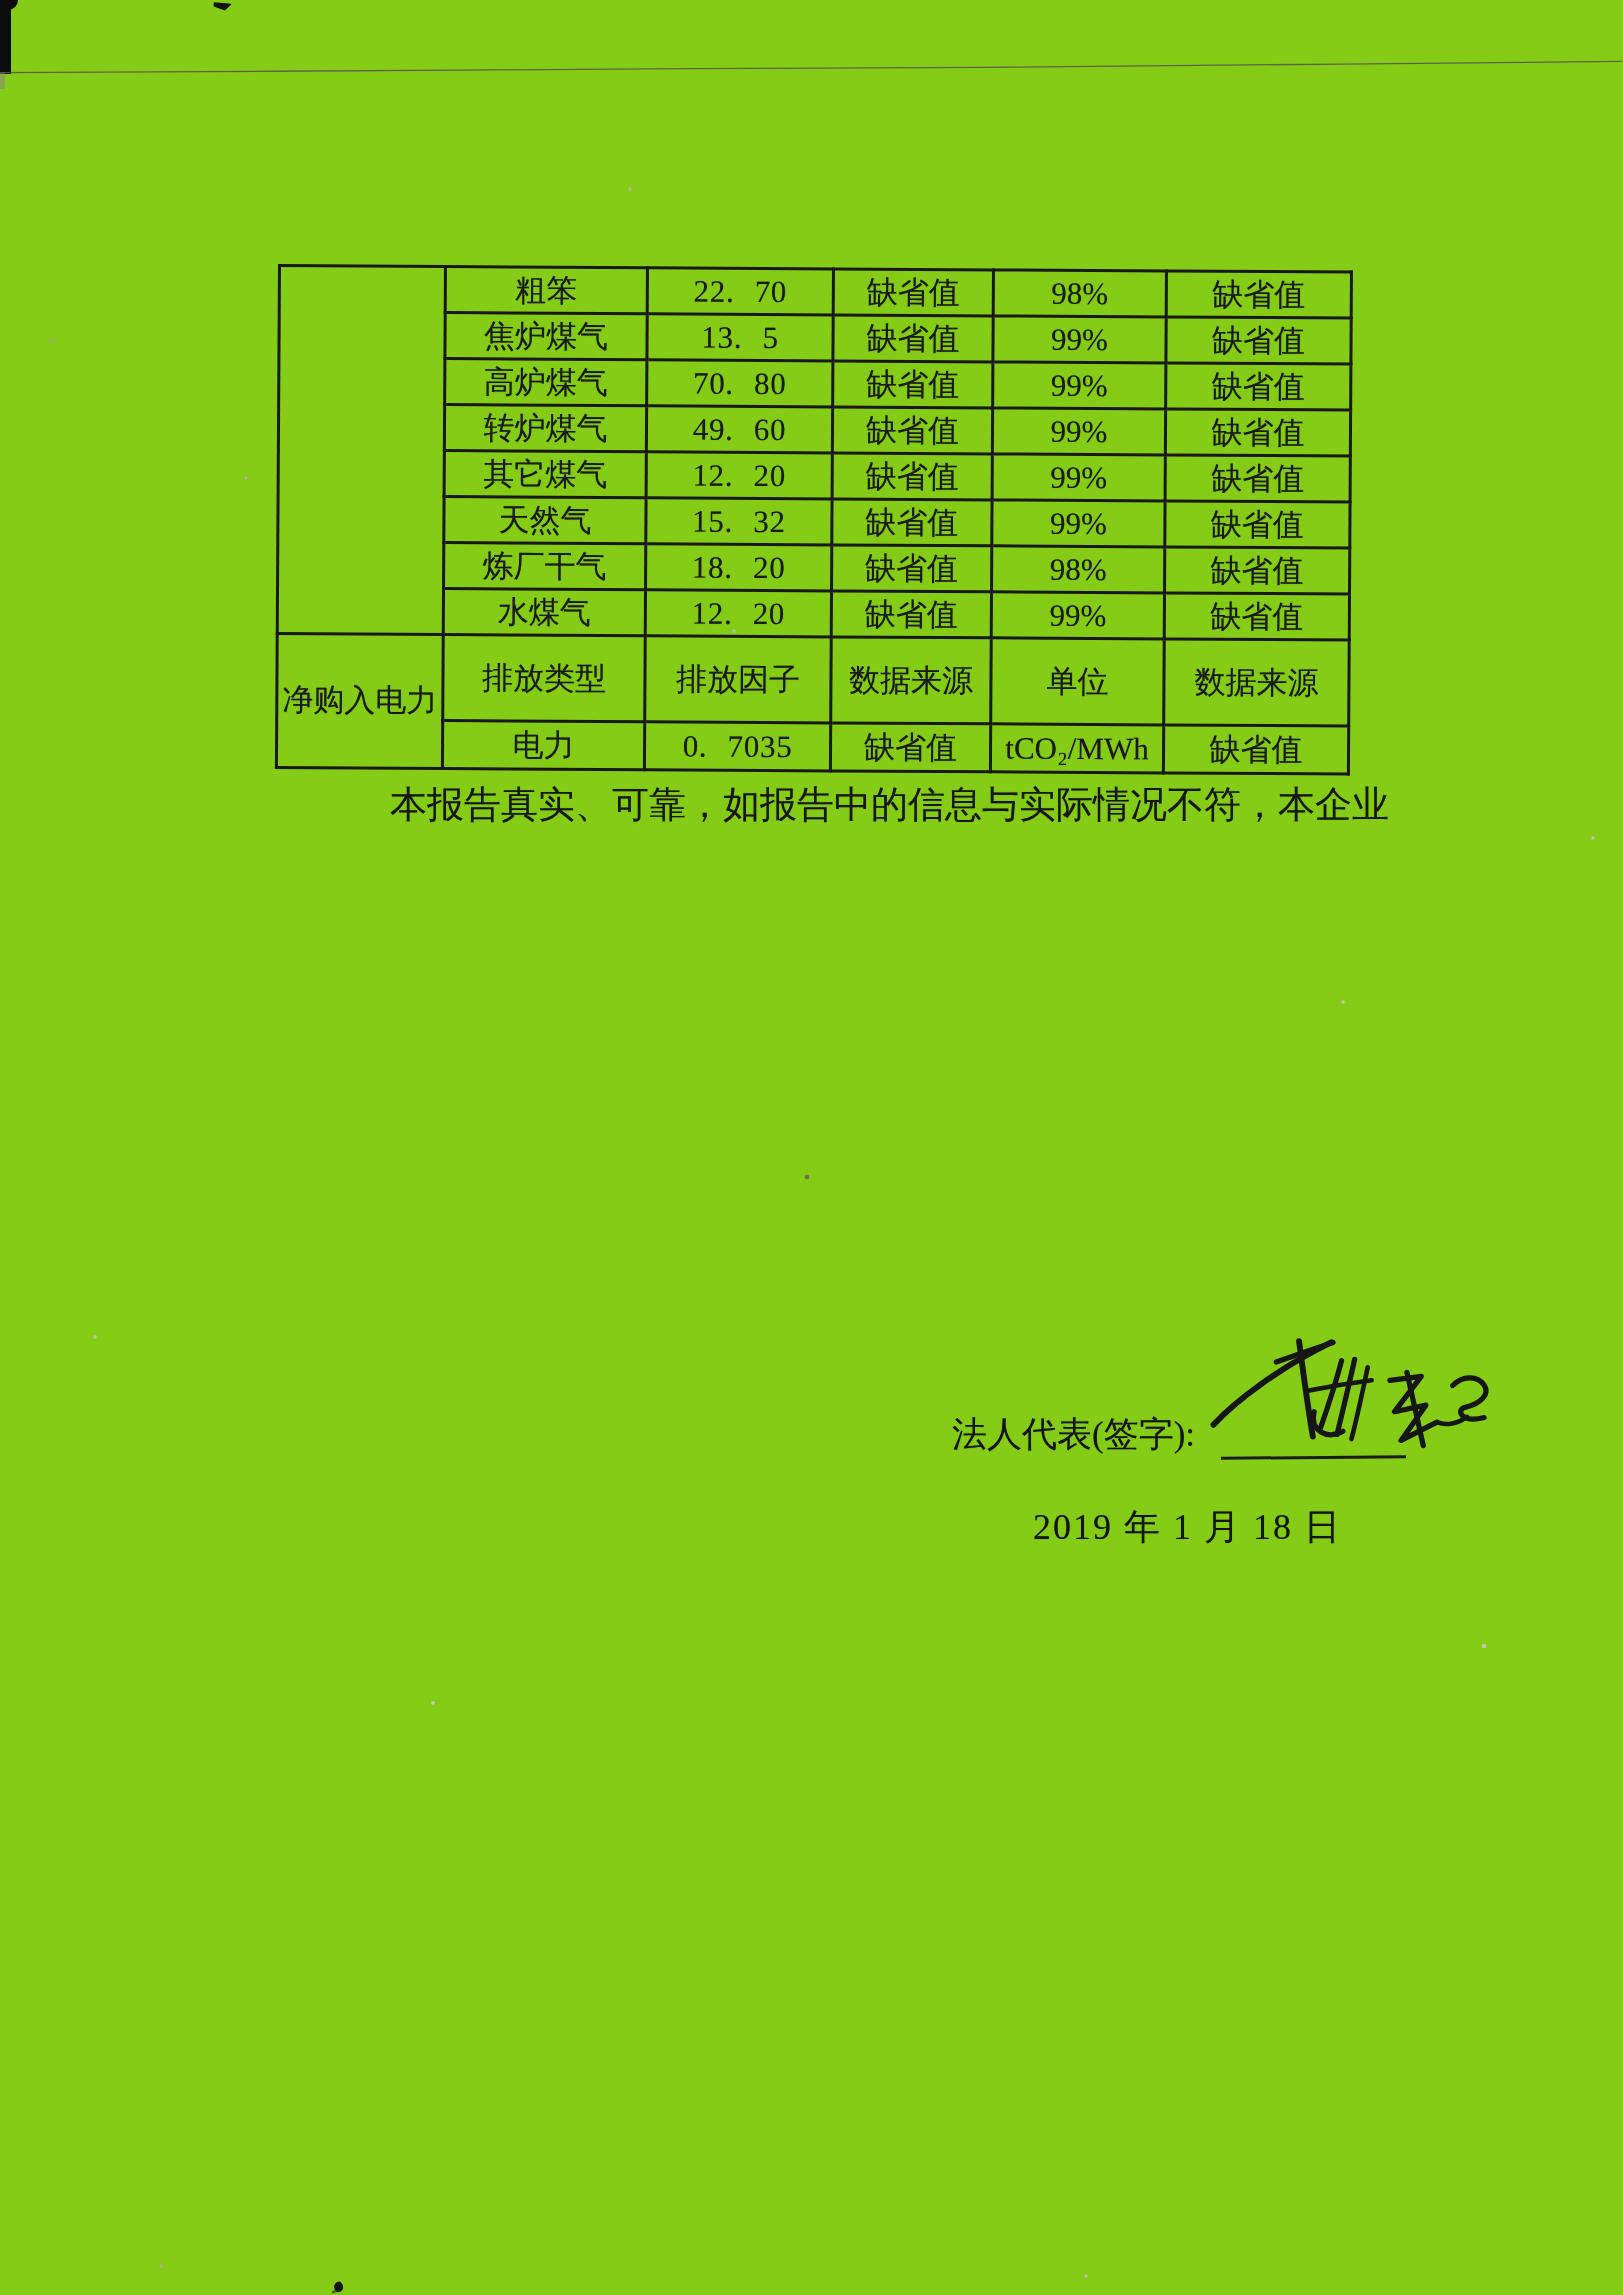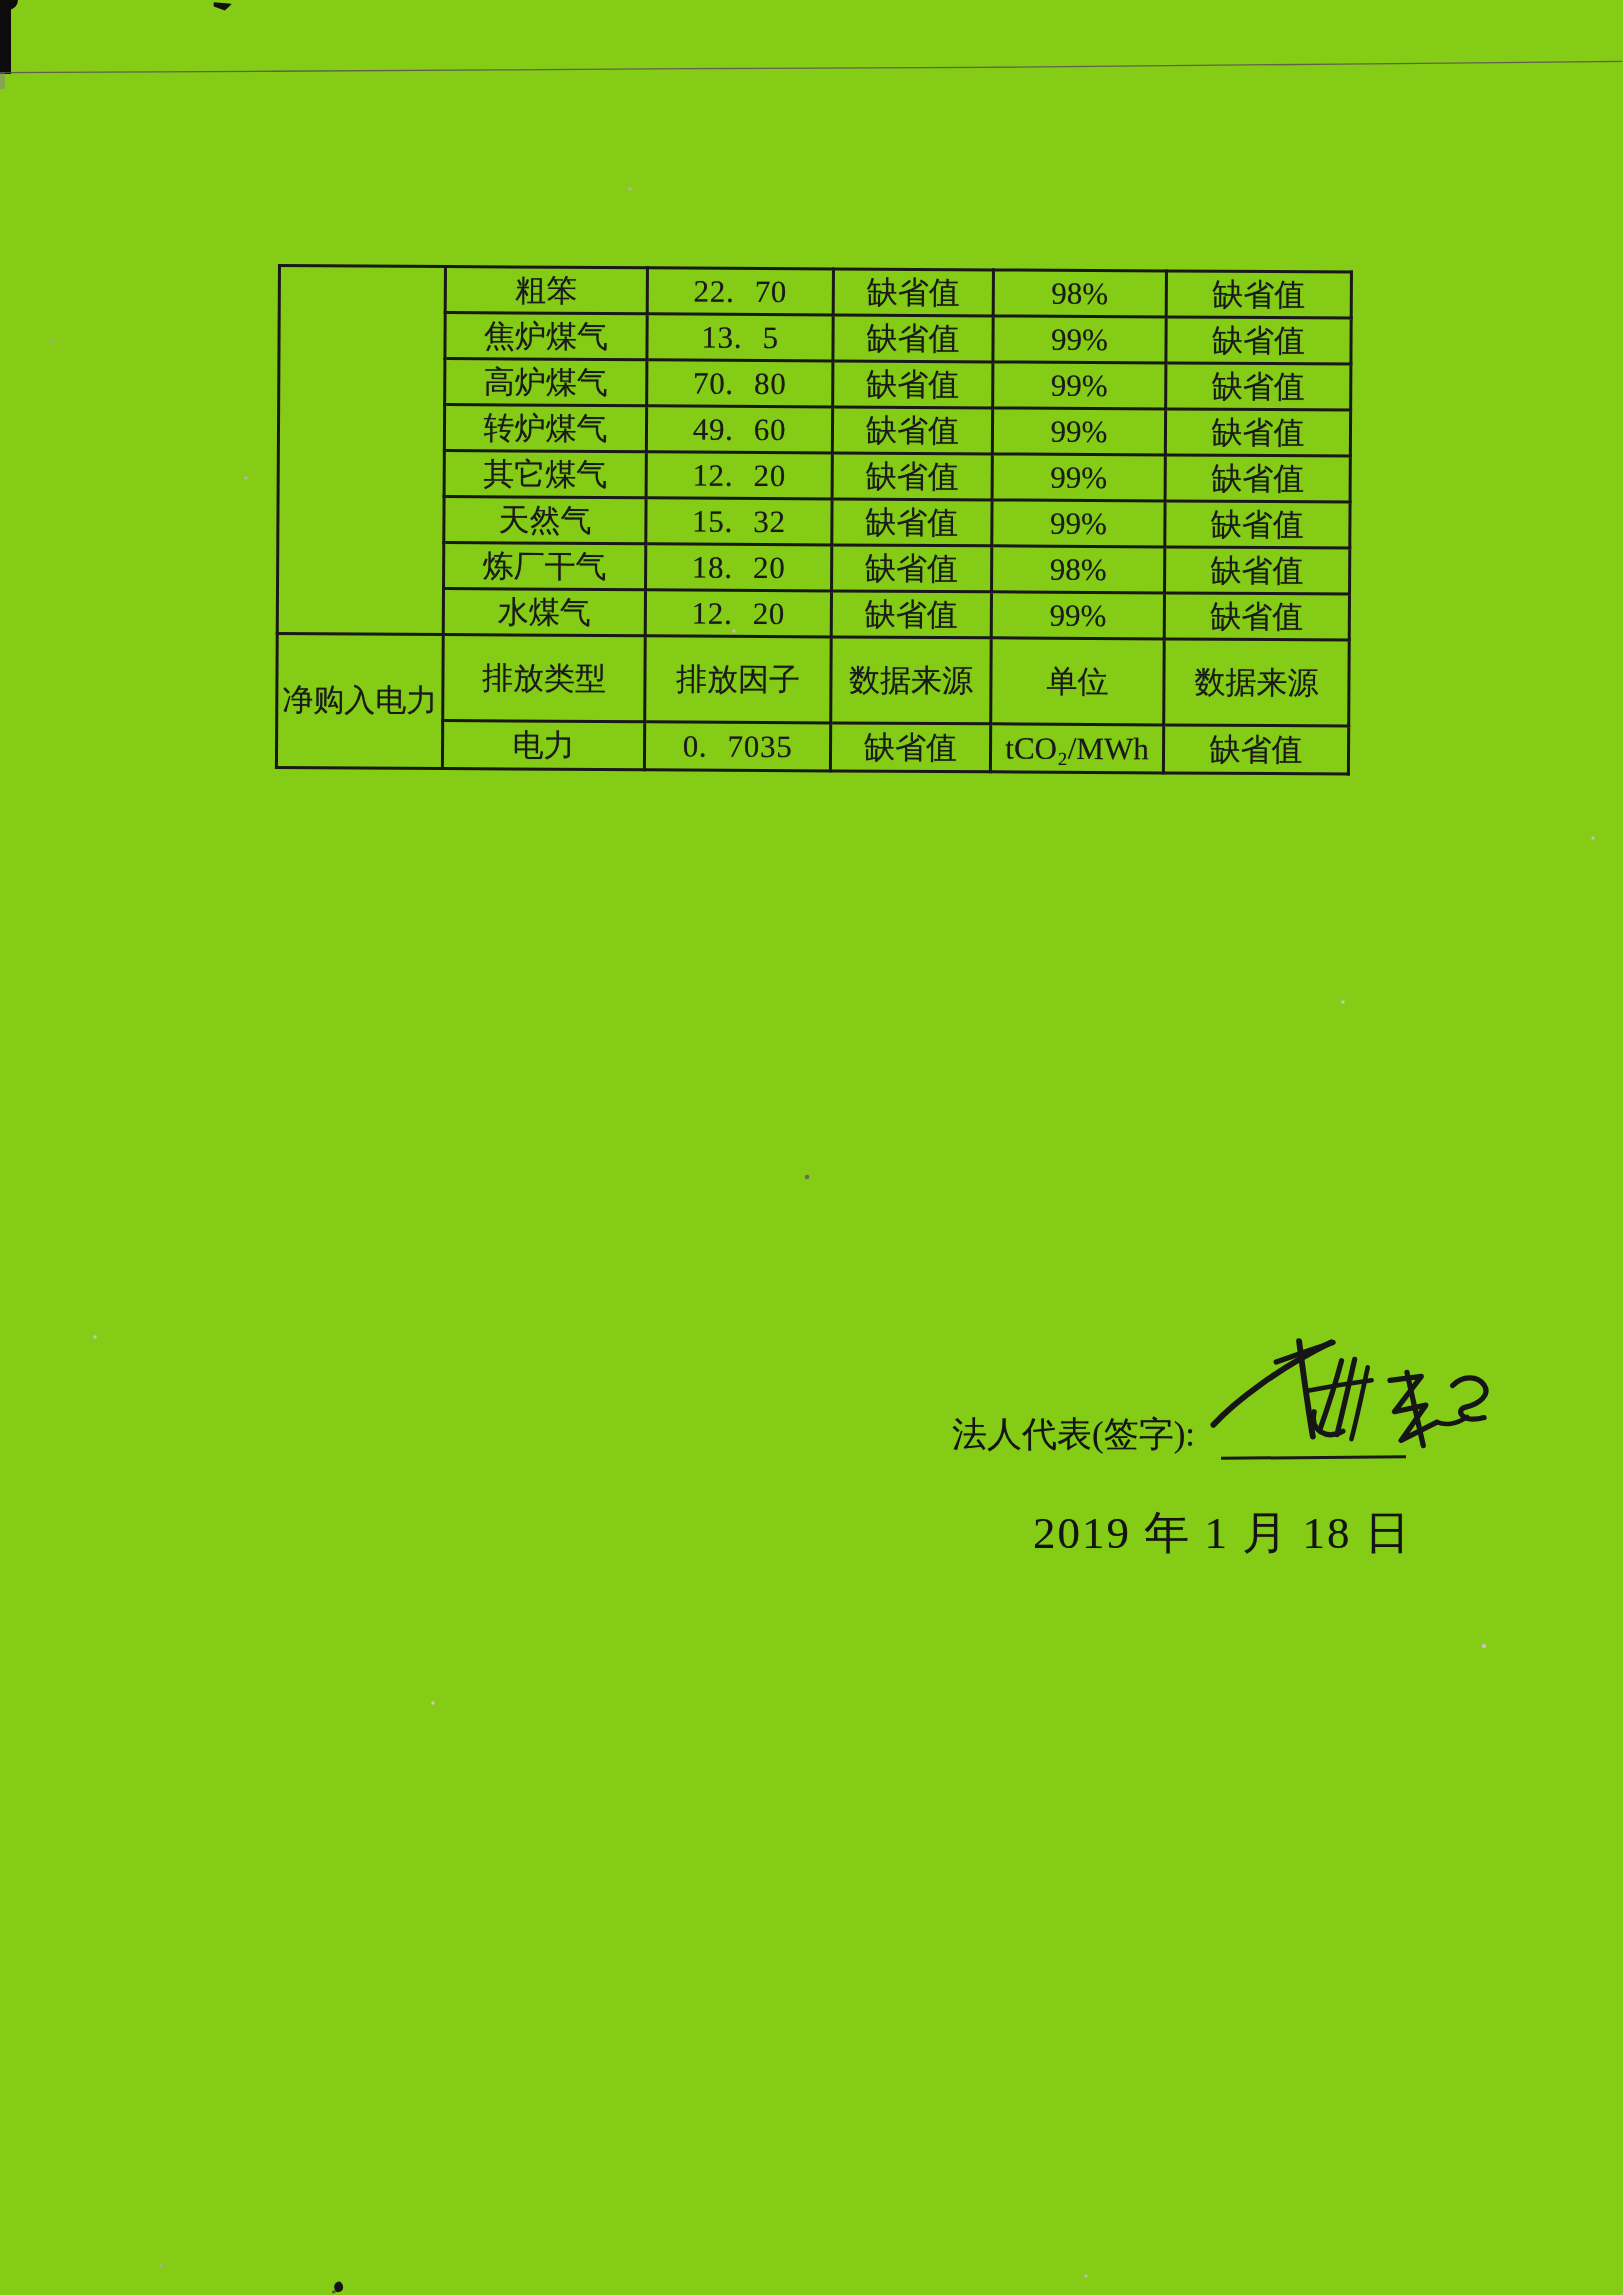--- a/index.html
+++ b/index.html
@@ -48,21 +48,21 @@
   td.unit-cell{text-align:left;padding-left:9.2px;font-size:31px;}
 
   
   .statement{position:absolute;left:277px;top:783px;width:1136px;font-size:37px;line-height:1.18;color:#171717;text-shadow:0 0 0.7px rgba(10,10,10,.4);}
   .statement .l1{padding-left:113px;margin-bottom:52px;}
 
   
   .sign-label{position:absolute;left:952px;top:1411px;font-size:35px;color:#141414;text-shadow:0 0 0.7px rgba(10,10,10,.4);text-align:center;}
   .sign-underline{position:absolute;left:1221px;top:1456px;width:185px;height:0;border-top:3.3px solid #1a1a1a;transform:rotate(-0.5deg);}
   .signature-svg{position:absolute;left:1203px;top:1320px;}
-  .sign-date{position:absolute;left:1033px;top:1503px;font-size:45px;letter-spacing:2px;color:#141414;text-shadow:0 0 0.7px rgba(10,10,10,.4);}
+  .sign-date{position:absolute;left:1033px;top:1503px;font-size:36px;letter-spacing:2px;color:#141414;text-shadow:0 0 0.7px rgba(10,10,10,.4);}
 </style>
 </head>
 <body>
 
 <div class="page">
 
   <div class="corner-bar"></div>
   <div class="corner-tail"></div>
   <div class="top-mark"></div>
   <svg class="scanline-svg" width="1623" height="85" viewBox="0 0 2480 130">
@@ -150,20 +150,21 @@
         <td>电力</td>
         <td class="num">0. 7035</td>
         <td>缺省值</td>
         <td class="unit-cell">tCO₂/MWh</td>
         <td>缺省值</td>
       </tr>
     </tbody>
   </table>
 
   <div class="statement">
+    <div class="l1">本报告真实、可靠，如报告中的信息与实际情况不符，本企业</div>
   </div>
 
   <div class="sign-label">法人代表(签字):</div>
   <div class="sign-underline"></div>
   <svg class="signature-svg" width="302" height="152" viewBox="0 0 462 232" fill="none" stroke="#161616" stroke-linecap="round" stroke-linejoin="round">
     <path d="M16,160 C50,123 118,72 196,34" stroke-width="9"></path>
     <path d="M112,64 C140,54 168,44 199,34" stroke-width="8"></path>
     <path d="M147,32 C153,78 160,130 168,178" stroke-width="9"></path>
     <path d="M212,62 C202,100 190,136 179,167" stroke-width="8"></path>
     <path d="M232,60 C223,100 213,142 205,175" stroke-width="8"></path>

